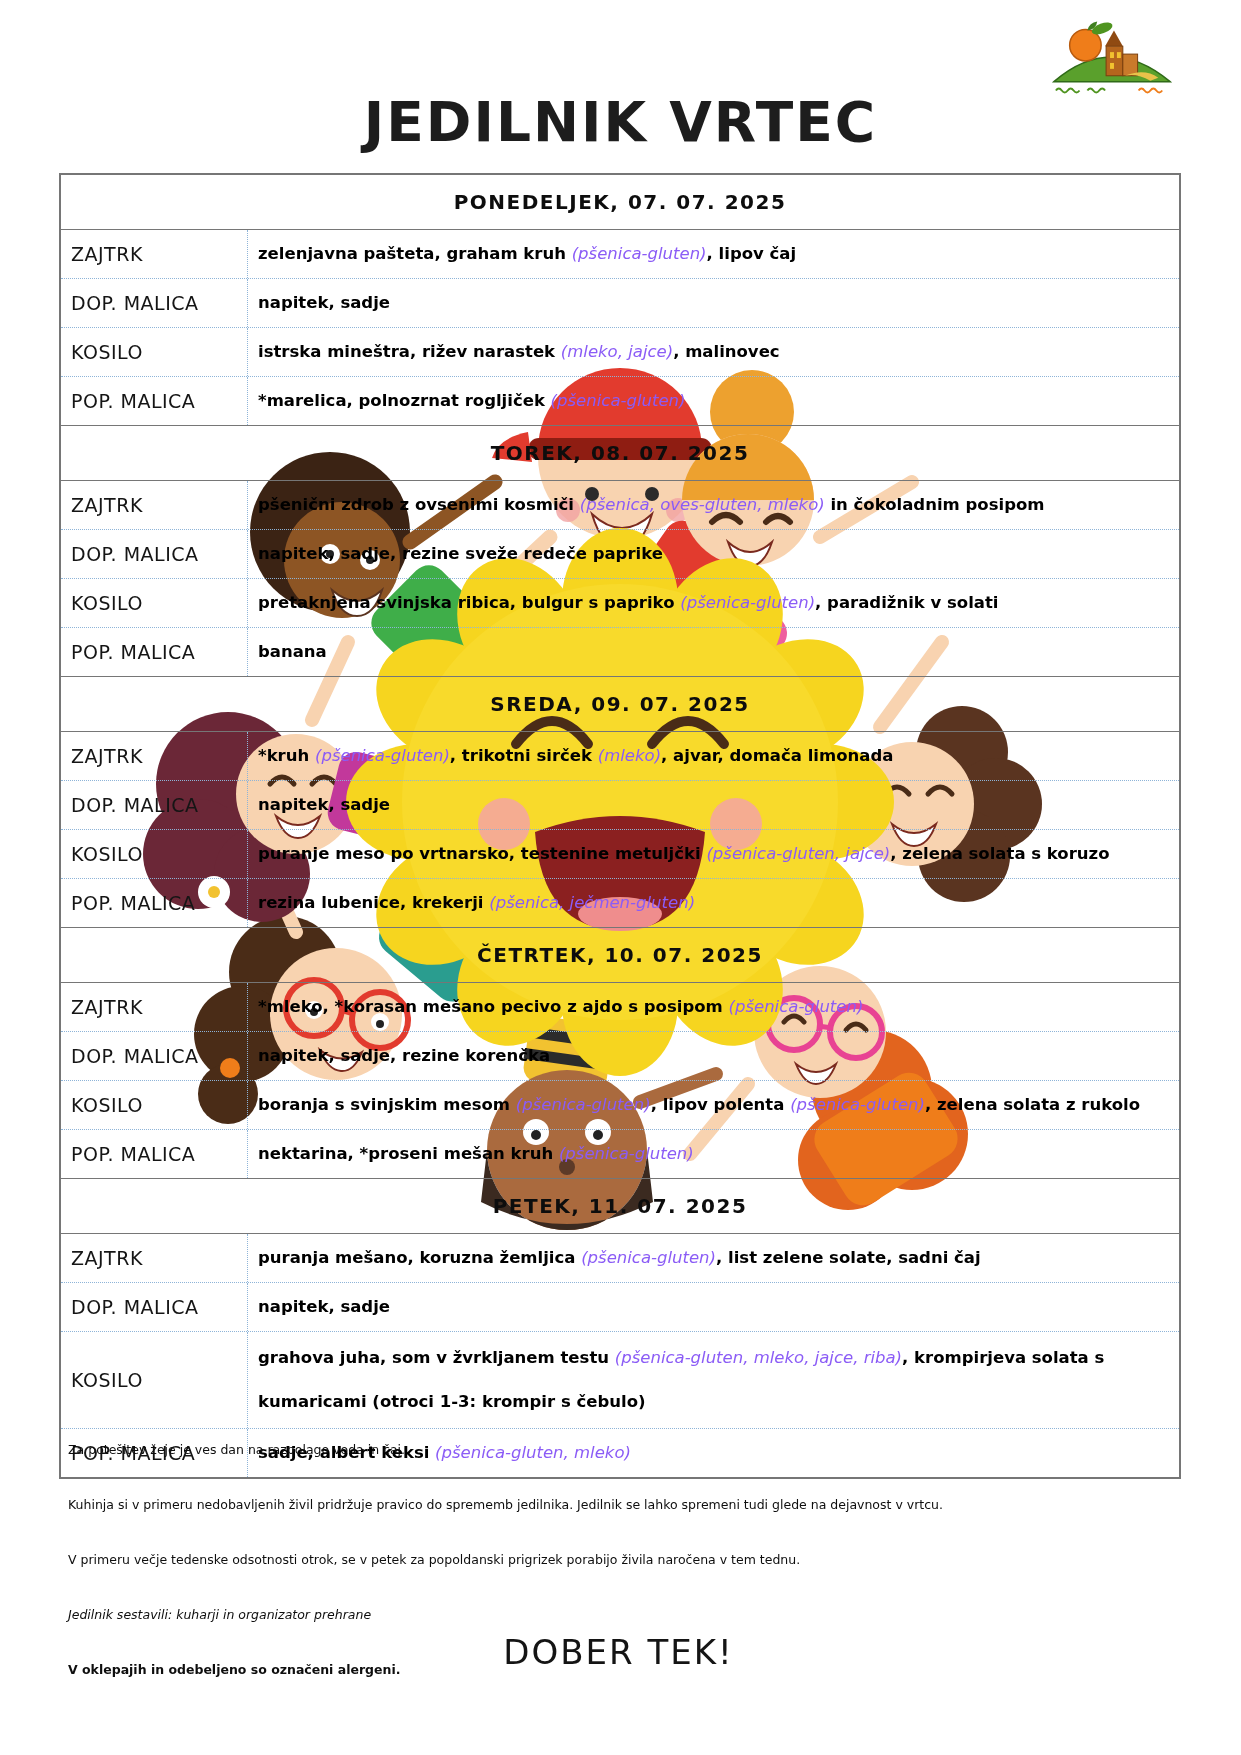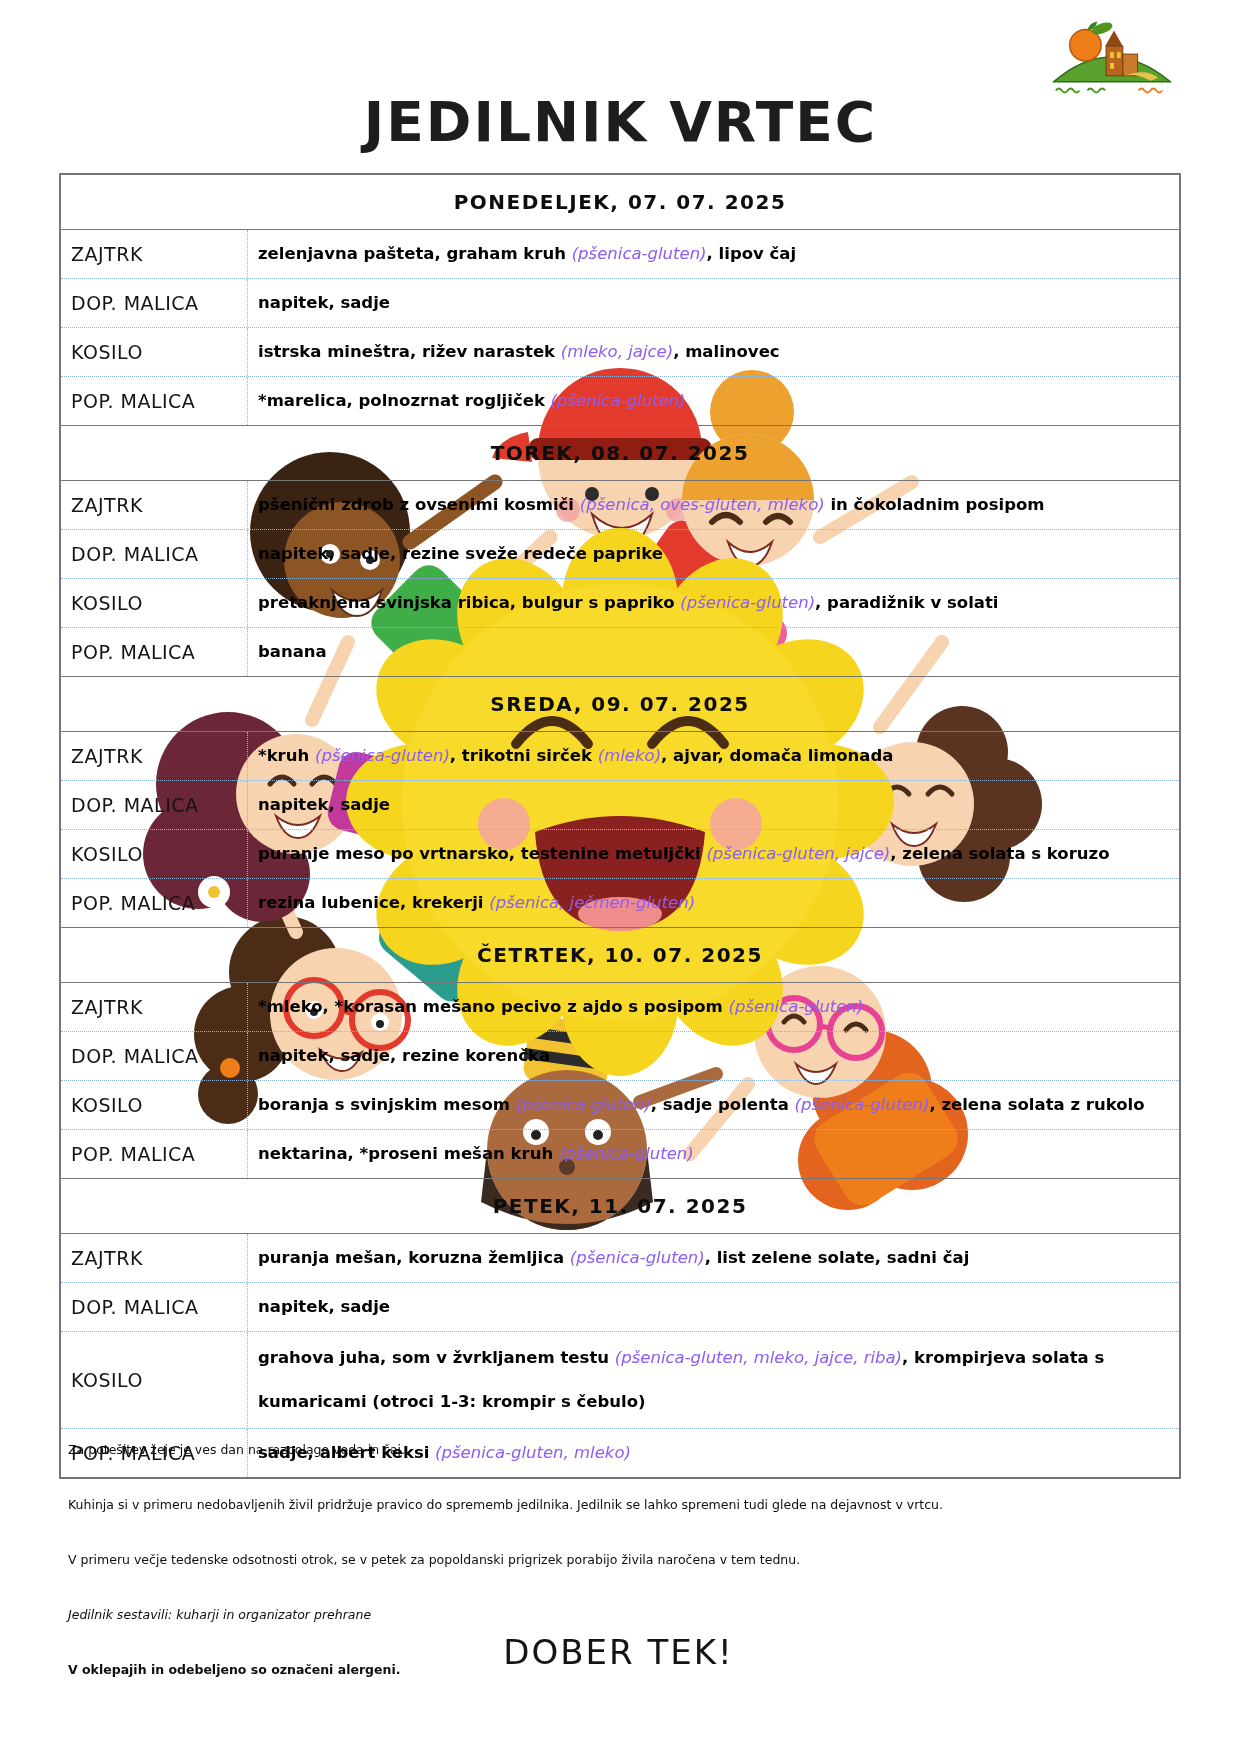--- a/index.html
+++ b/index.html
@@ -300,36 +300,36 @@
       </div>
       <div class="meal-row">
         <div class="meal-label">DOP. MALICA</div>
         <div class="meal-content">
           <span class="txt"><span class="food">napitek, sadje, rezine korenčka</span></span>
         </div>
       </div>
       <div class="meal-row">
         <div class="meal-label">KOSILO</div>
         <div class="meal-content">
-          <span class="txt"><span class="food">boranja s svinjskim mesom </span><span class="allergen">(pšenica-gluten)</span><span class="food">, sadje polenta </span><span class="allergen">(pšenica-gluten)</span><span class="food">, zelena solata z rukolo</span></span>
+          <span class="txt"><span class="food">boranja s svinjskim mesom </span><span class="allergen">(pšenica-gluten)</span><span class="food">, lipov polenta </span><span class="allergen">(pšenica-gluten)</span><span class="food">, zelena solata z rukolo</span></span>
         </div>
       </div>
       <div class="meal-row last">
         <div class="meal-label">POP. MALICA</div>
         <div class="meal-content">
           <span class="txt"><span class="food">nektarina, *proseni mešan kruh </span><span class="allergen">(pšenica-gluten)</span></span>
         </div>
       </div>
     </div>
     <div class="day-section">
       <div class="day-header">PETEK, 11. 07. 2025</div>
       <div class="meal-row">
         <div class="meal-label">ZAJTRK</div>
         <div class="meal-content">
-          <span class="txt"><span class="food">puranja mešan, koruzna žemljica </span><span class="allergen">(pšenica-gluten)</span><span class="food">, list zelene solate, sadni čaj</span></span>
+          <span class="txt"><span class="food">puranja mešano, koruzna žemljica </span><span class="allergen">(pšenica-gluten)</span><span class="food">, list zelene solate, sadni čaj</span></span>
         </div>
       </div>
       <div class="meal-row">
         <div class="meal-label">DOP. MALICA</div>
         <div class="meal-content">
           <span class="txt"><span class="food">napitek, sadje</span></span>
         </div>
       </div>
       <div class="meal-row tall">
         <div class="meal-label">KOSILO</div>

